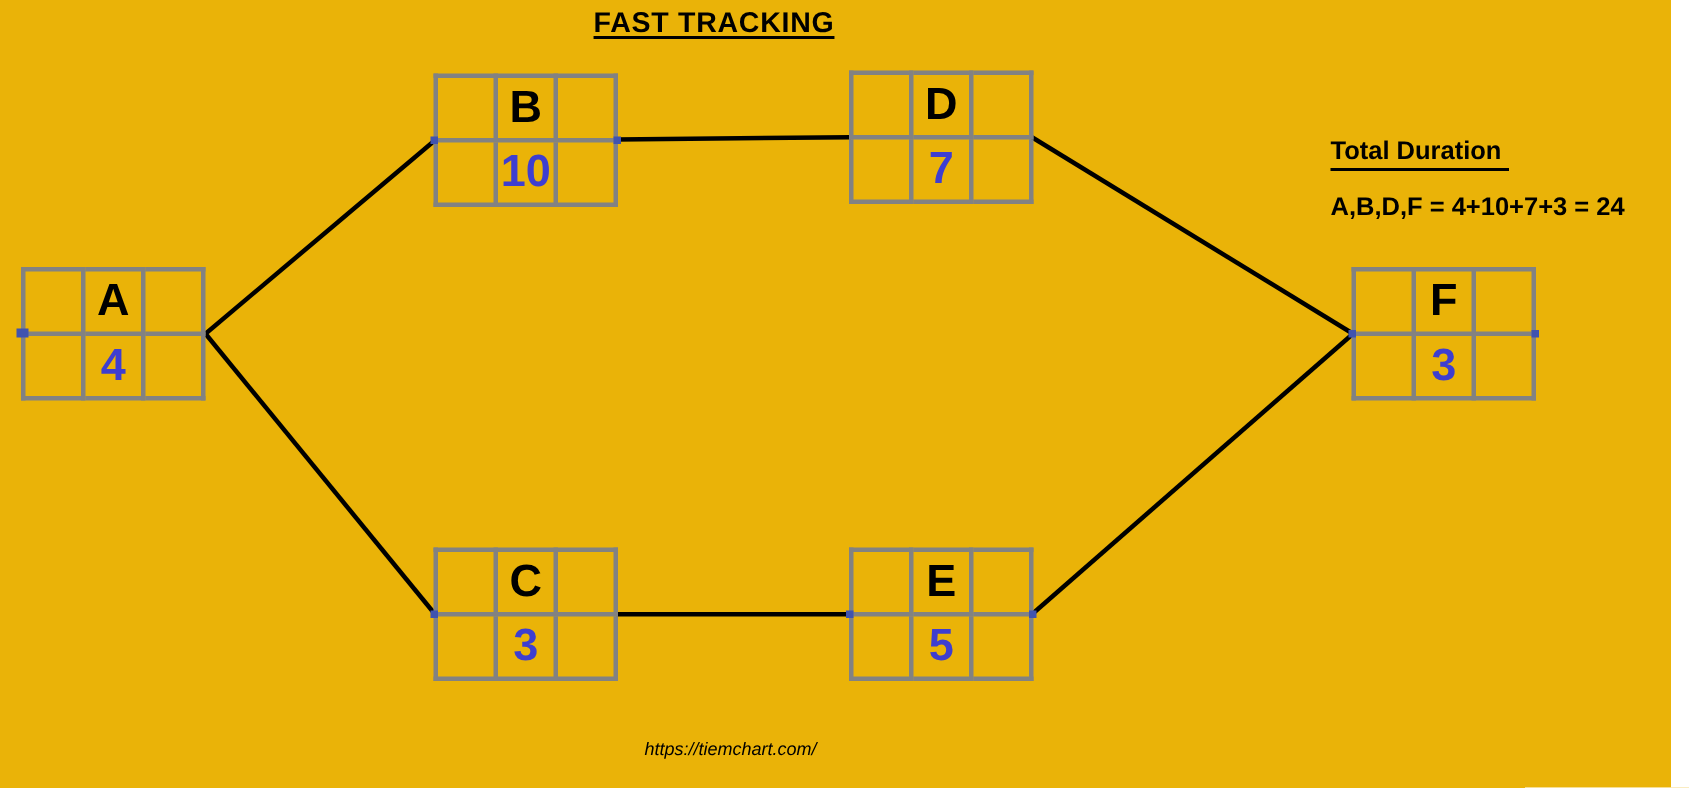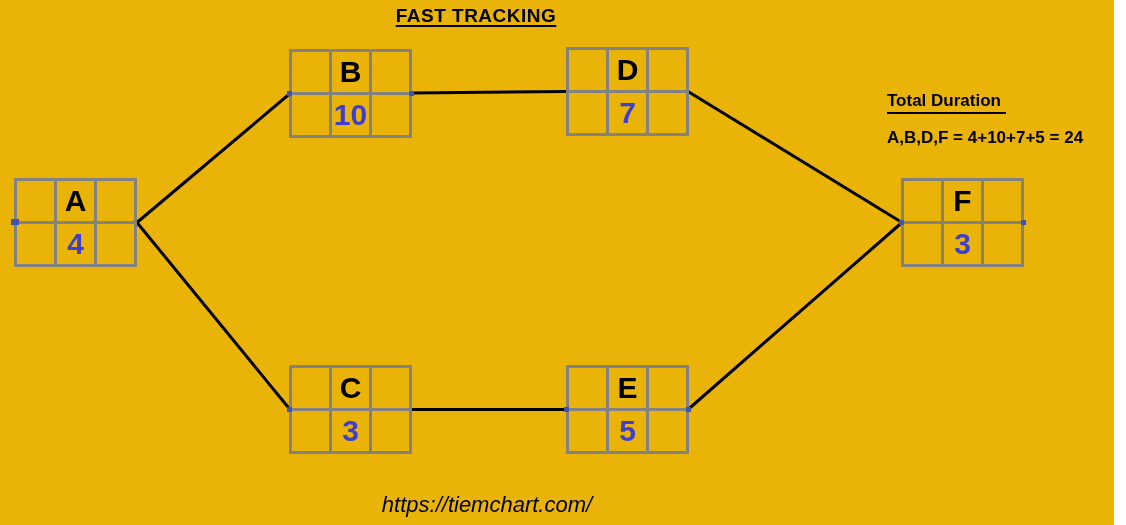--- a/index.html
+++ b/index.html
@@ -83,21 +83,21 @@
     border-bottom: 2px solid #000;
     padding-right: 5px;
     margin-bottom: 13px;
   }
   .summary .calc-line { white-space: pre; }
   .footer-url {
     position: absolute;
     left: 487px;
     top: 492px;
     transform: translateX(-50%);
-    font-size: 22px;
+    font-size: 12px;
     font-style: italic;
     color: #000;
     white-space: nowrap;
   }
 </style>
 </head>
 <body>
 
 <div id="canvas">
 
@@ -206,18 +206,18 @@
   <div class="dot" style="left:287px; top:91px;"></div>
   <div class="dot" style="left:409px; top:91px;"></div>
   <div class="dot" style="left:287px; top:407px;"></div>
   <div class="dot" style="left:564px; top:407px;"></div>
   <div class="dot" style="left:686px; top:407px;"></div>
   <div class="dot" style="left:899px; top:220px;"></div>
   <div class="dot" style="left:1021px;top:220px;"></div>
 
   <div class="summary">
     <span class="heading">Total Duration</span>
-    <div class="calc-line">A,B,D,F = 4+10+7+5 = 24</div>
+    <div class="calc-line">A,B,D,F = 4+10+7+3 = 24</div>
   </div>
 
   <div class="footer-url">https://tiemchart.com/</div>
 
 </div>
 
 </body></html>

